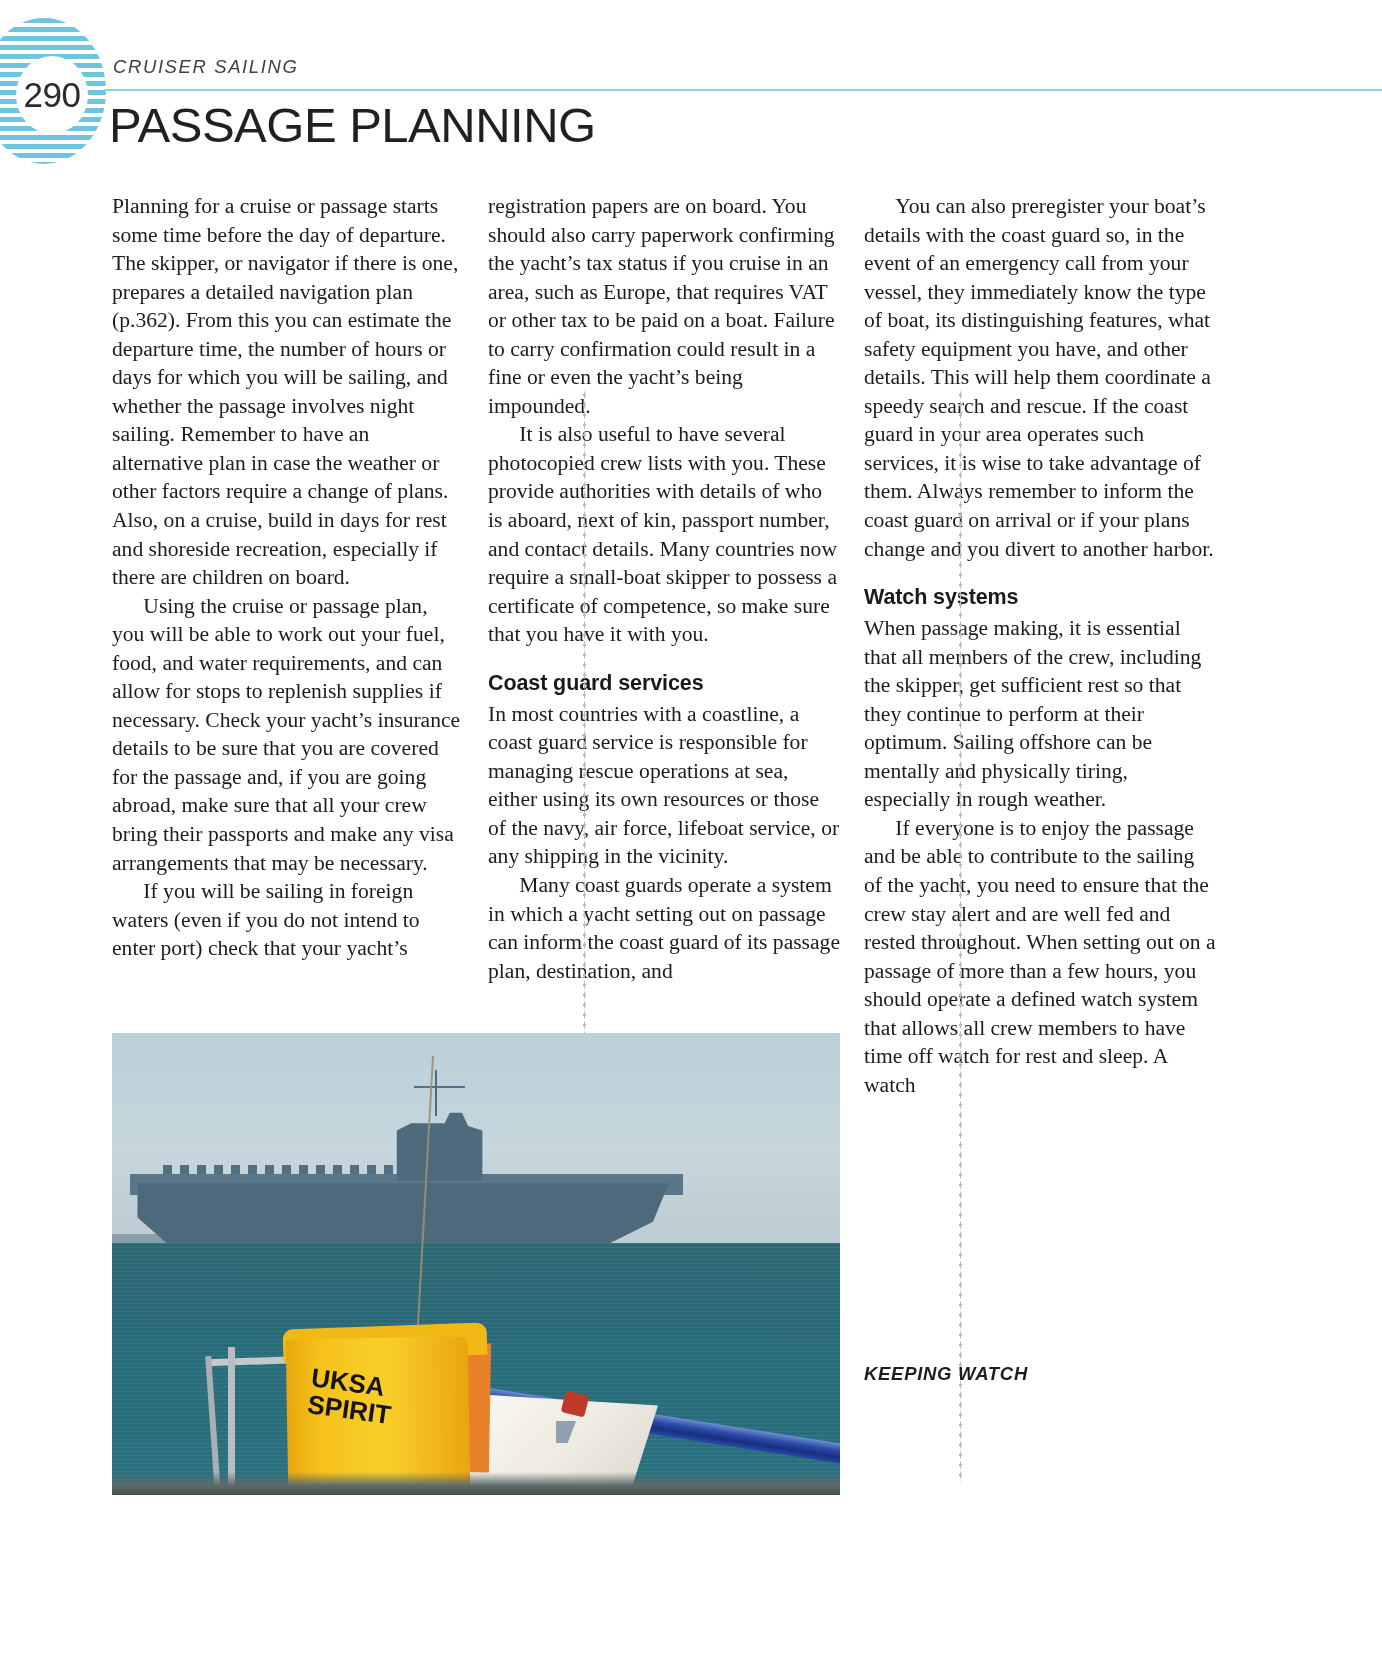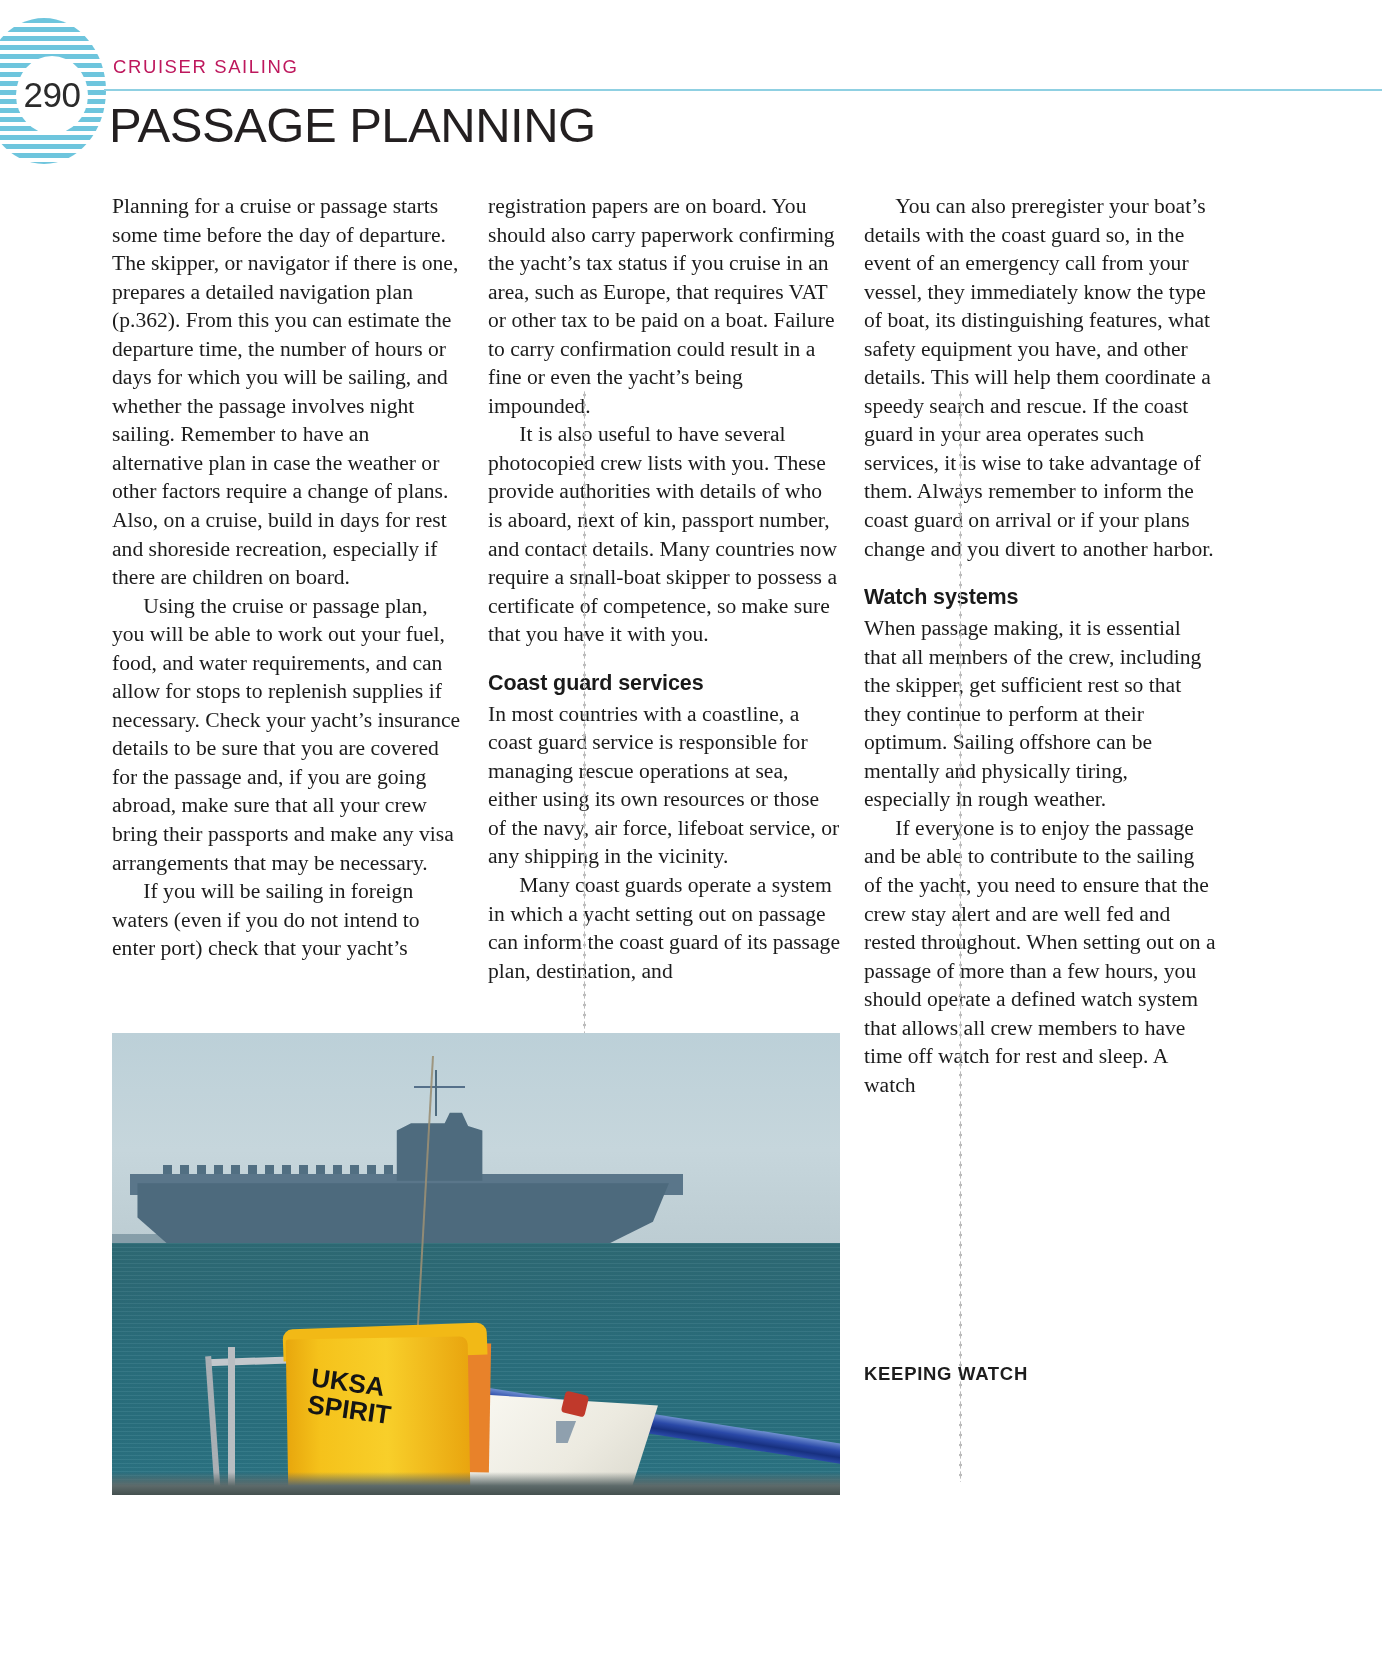--- a/index.html
+++ b/index.html
@@ -61,21 +61,22 @@
 
   
   .runhead {
     position: absolute;
     left: 113px;
     top: 56px;
     font-family: "Liberation Sans", sans-serif;
     font-size: 18.5px;
     font-weight: 400;
     letter-spacing: 1.6px;
-    color: #be185d;
+    color: #404040;
+    font-style: italic;
   }
   .rule {
     position: absolute;
     left: 104px;
     top: 89px;
     width: 1278px;
     height: 2px;
     background: #8fd0e2;
   }
 
@@ -326,20 +327,21 @@
     top: 1363px;
     width: 356px;
     font-family: "Liberation Sans", sans-serif;
     color: #1d1d1d;
   }
   .caption .cap-title {
     font-size: 18.5px;
     font-weight: 700;
     letter-spacing: 0.7px;
     margin-bottom: 18px;
+    font-style: italic;
   }
   .caption .cap-body {
     font-size: 19.6px;
     line-height: 26.5px;
     font-weight: 400;
   }
 </style>
 </head>
 <body>
 

